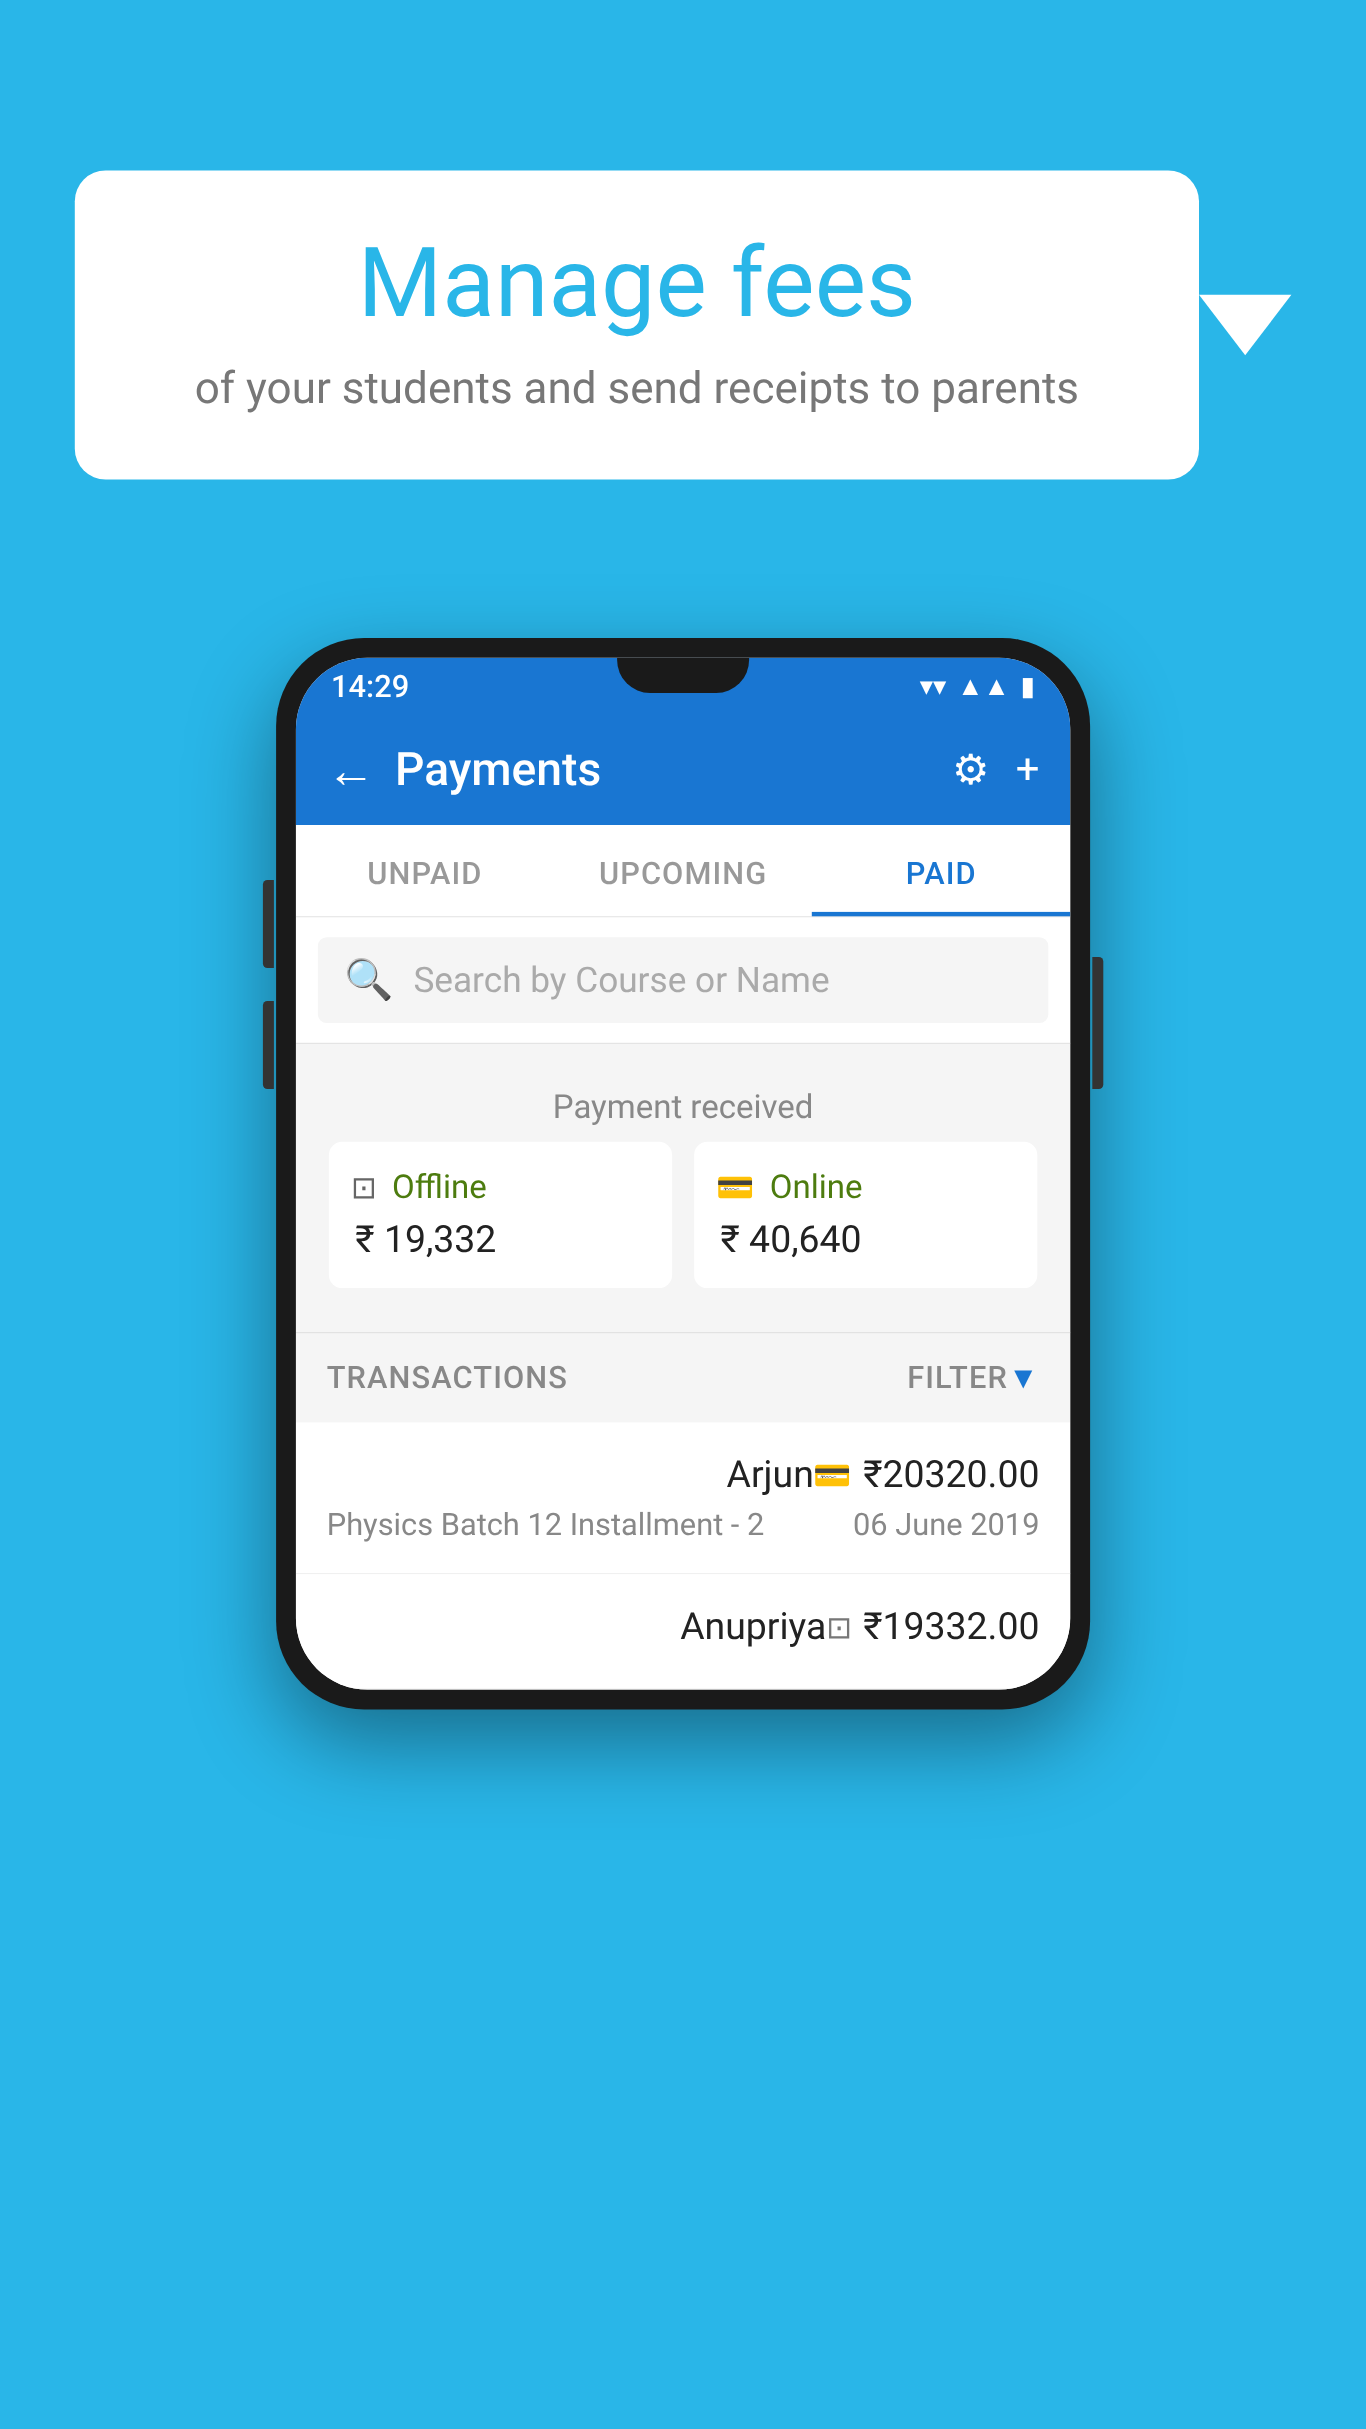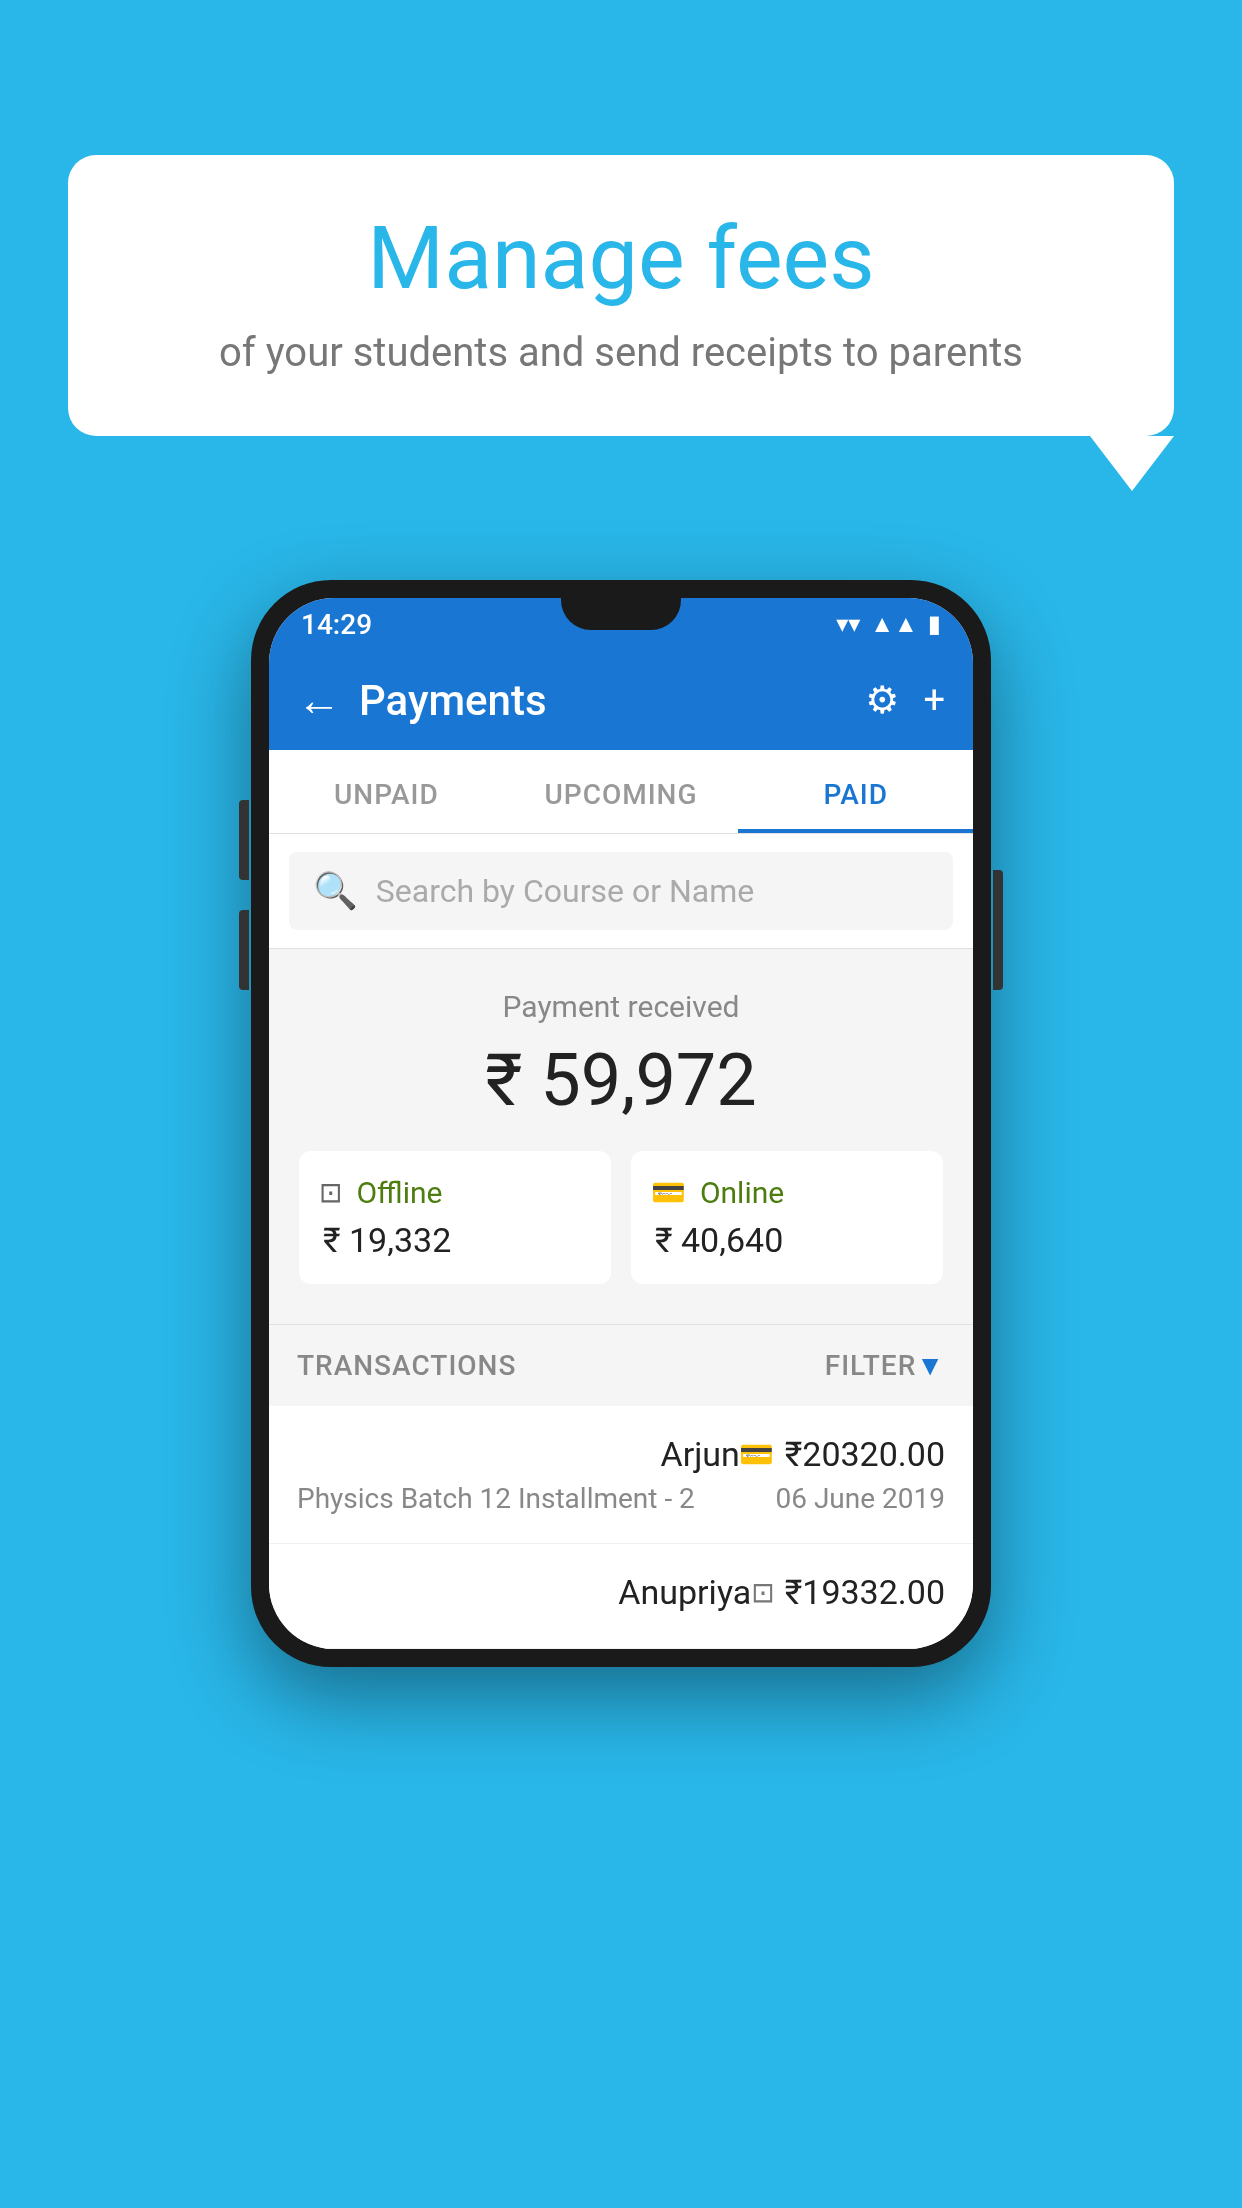--- a/index.html
+++ b/index.html
@@ -13,22 +13,22 @@
       position: relative;
     }
 
     
     .speech-bubble-container {
       position: absolute;
       top: 155px;
       left: 68px;
       right: 68px;
       display: flex;
-      flex-direction: column;
-      align-items: flex-end;
+      flex-direction: row;
+      align-items: center;
     }
 
     .speech-bubble {
       background: white;
       border-radius: 28px;
       padding: 55px 60px 60px;
       text-align: center;
       width: 100%;
       position: relative;
     }
@@ -446,21 +446,20 @@
 
         <div class="search-container">
           <div class="search-box">
             <span class="search-icon-svg">🔍</span>
             <span class="search-placeholder">Search by Course or Name</span>
           </div>
         </div>
 
         <div class="payment-summary">
           <div class="payment-received-label">Payment received</div>
-          <div class="payment-amount">₹ 59,972</div>
 
           <div class="payment-cards">
 
             <div class="payment-card">
               <div class="payment-card-header">
                 <span class="payment-card-icon">⊡</span>
                 <span class="payment-card-label">Offline</span>
               </div>
               <div class="payment-card-amount">₹ 19,332</div>
             </div>

